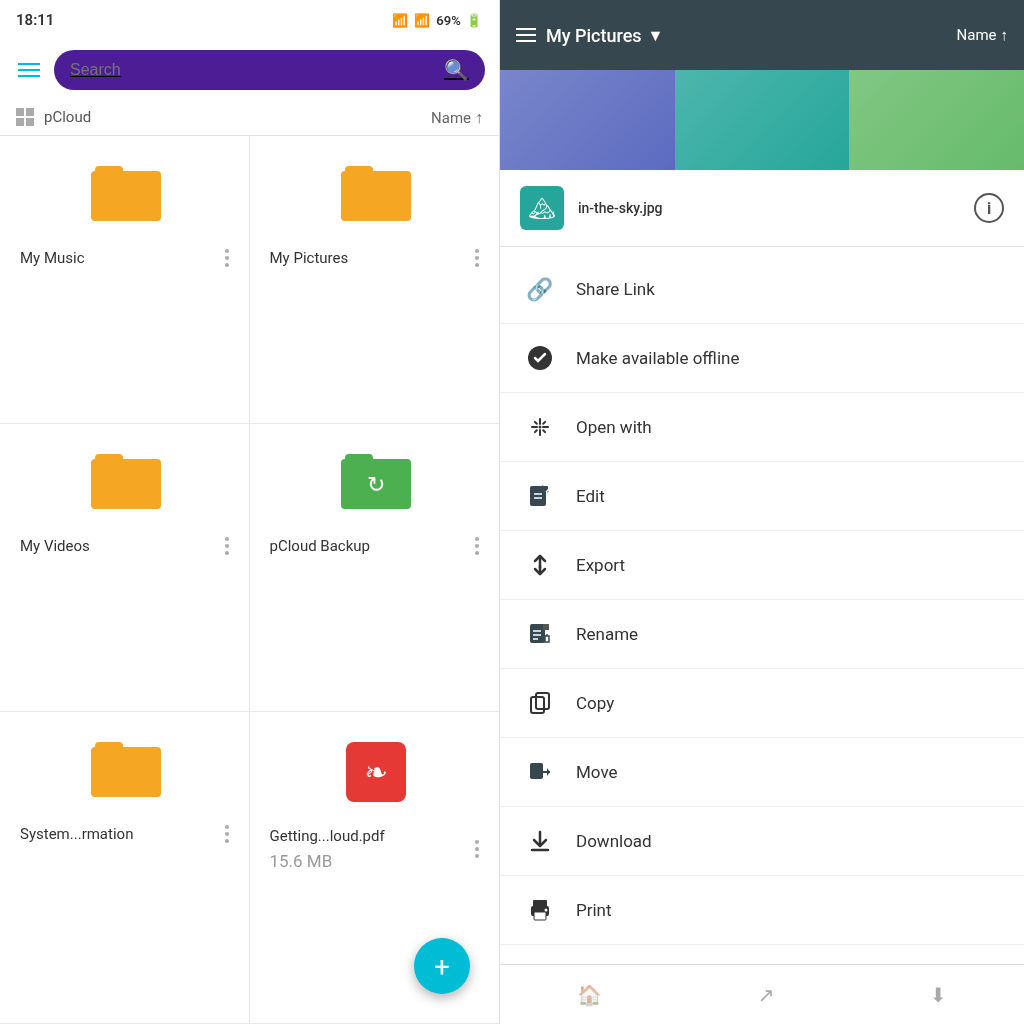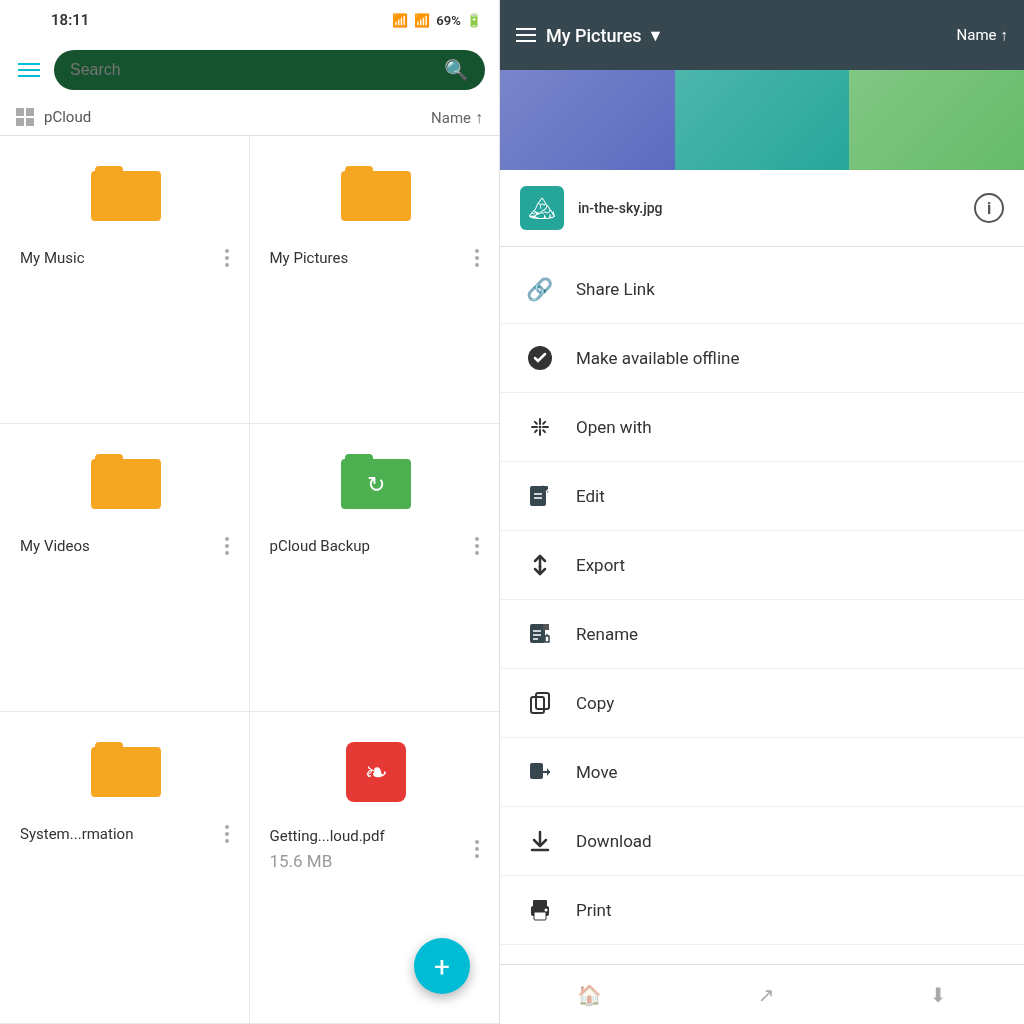--- a/index.html
+++ b/index.html
@@ -24,21 +24,20 @@
 
     .status-bar {
       height: 40px;
       background: #fff;
       display: flex;
       align-items: center;
       justify-content: space-between;
       padding: 14px 16px;
       font-size: 14px;
       font-weight: 600;
-      margin-left: 35px;
     }
 
     .status-left { color: #333; font-size: 15px; font-weight: 600; }
     .status-right { display: flex; align-items: center; gap: 6px; font-size: 13px; color: #333; }
 
     .search-bar {
       padding: 10px 14px;
       display: flex;
       align-items: center;
       gap: 10px;
@@ -55,26 +54,27 @@
 
     .hamburger-btn span {
       display: block;
       width: 22px;
       height: 2px;
       background: #00bcd4;
     }
 
     .search-input-wrapper {
       flex: 1;
-      background: #14532d;
+      background: #4c1d95;
       border-radius: 24px;
       display: flex;
       align-items: center;
       padding: 8px 16px;
       gap: 16px;
+      text-decoration: underline;
     }
 
     .search-input {
       border: none;
       background: transparent;
       font-size: 16px;
       color: #999;
       outline: none;
       flex: 1;
     }

